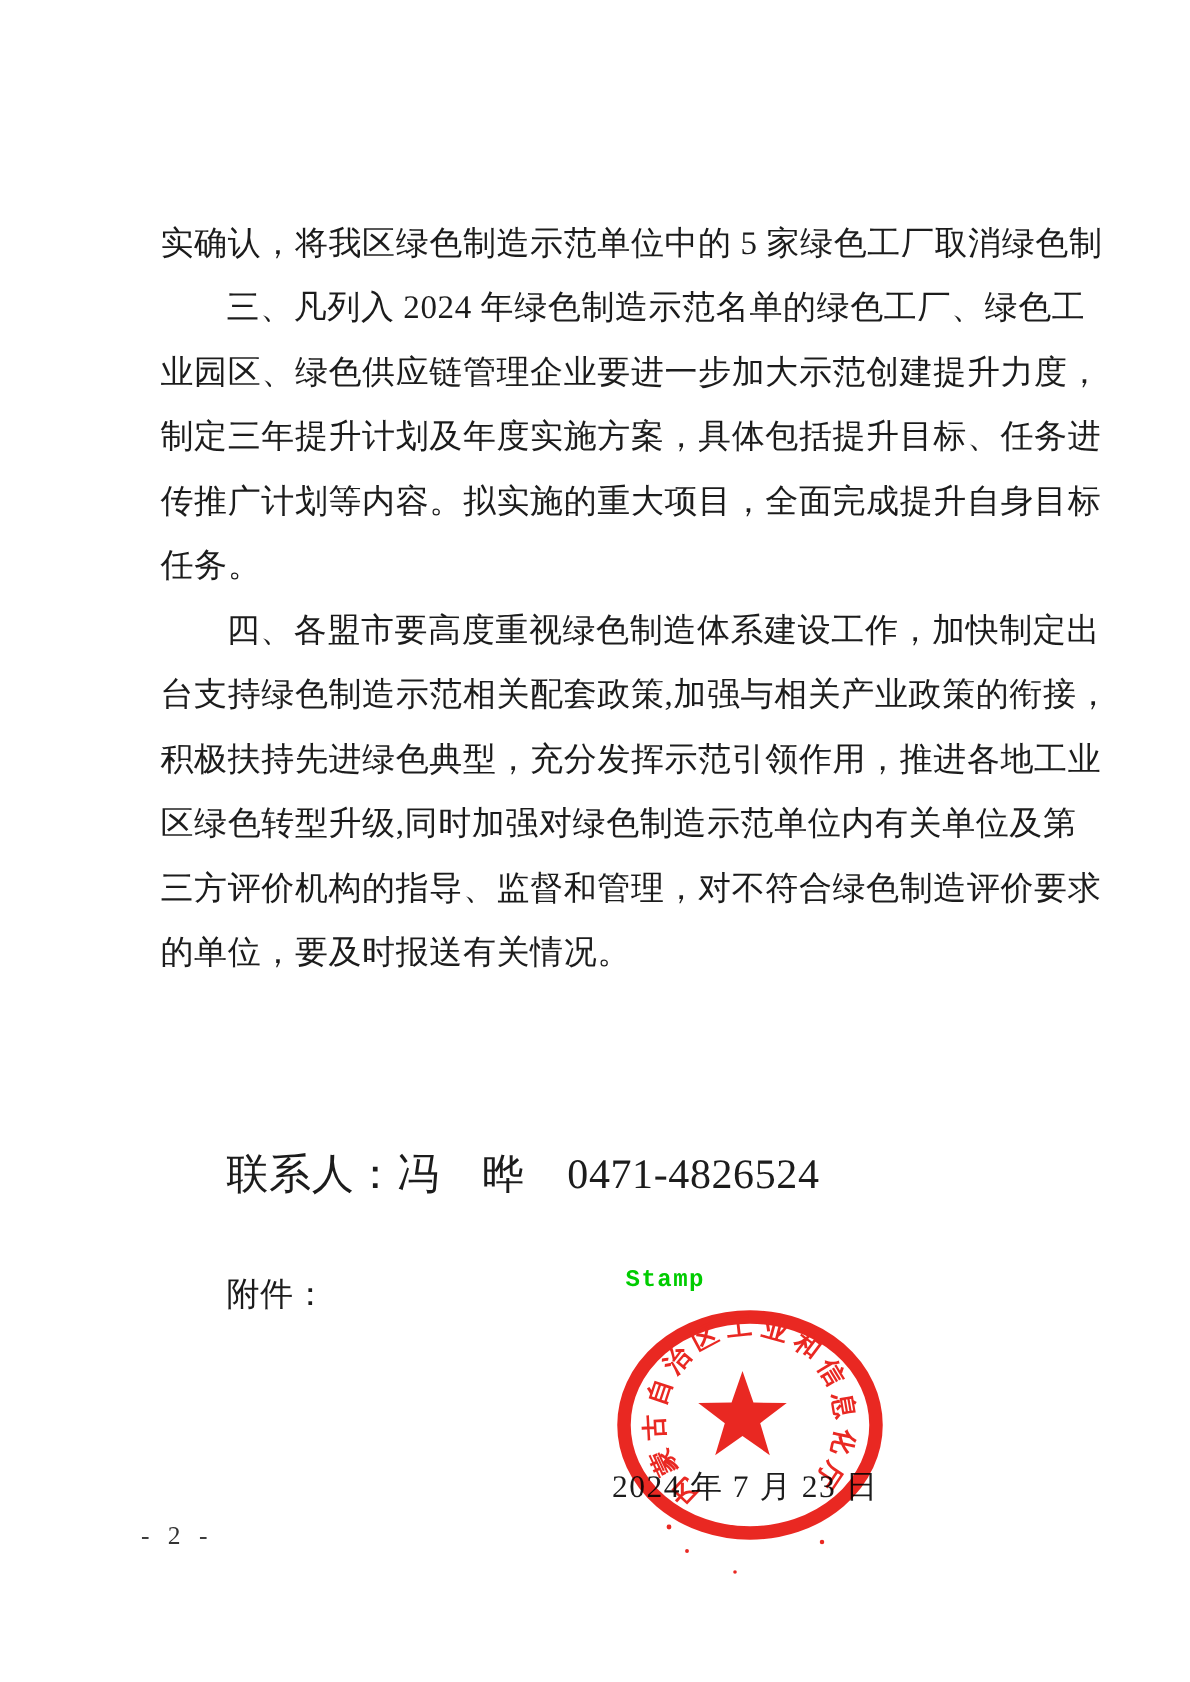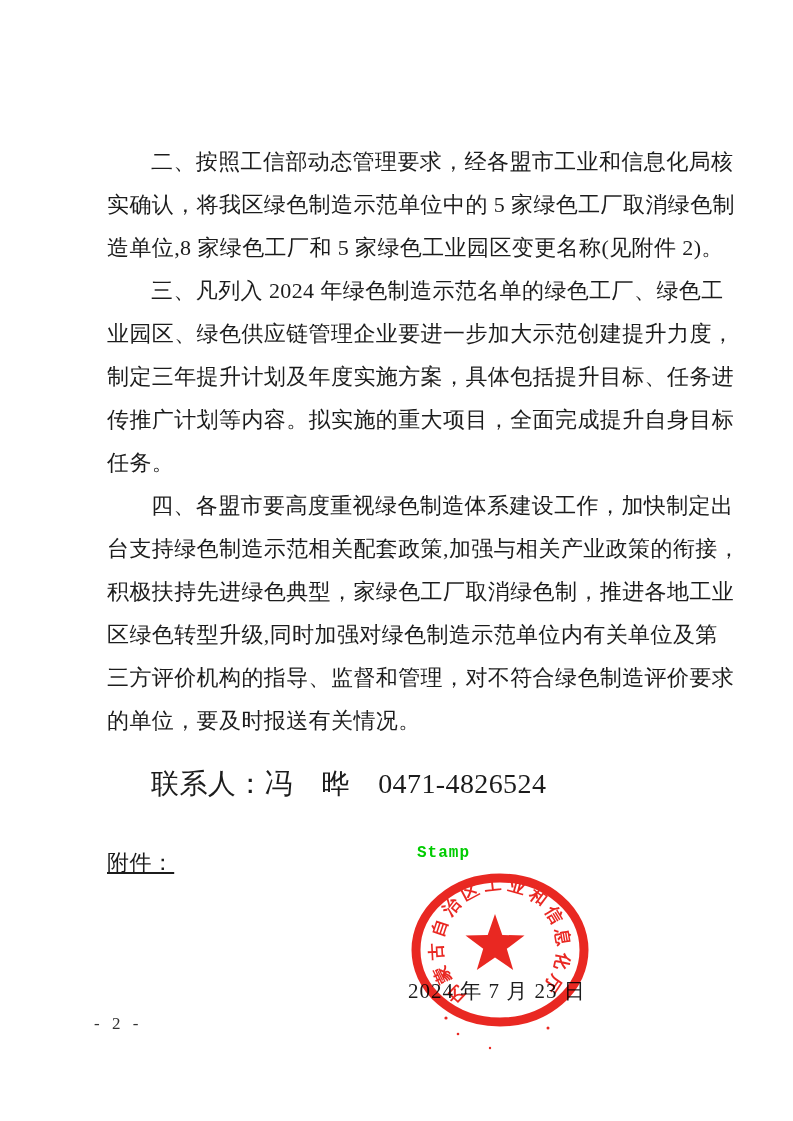--- a/index.html
+++ b/index.html
@@ -25,21 +25,21 @@
     height:43px; line-height:43px; font-size:28px;
     padding-left:44px; white-space:nowrap; letter-spacing:0.4px;
   }
   .attach {
     position:absolute; left:107px; top:841px; width:610px;
   }
   .attach-row {
     display:flex; height:43.5px; line-height:43.5px;
     font-size:22px; white-space:nowrap; letter-spacing:0.4px;
   }
-  .attach-row .lbl { width:66px; flex:none;text-decoration:underline; }
+  .attach-row .lbl { width:66px; margin-left:44px; flex:none; }
   .date-line {
     position:absolute; left:408px; top:970px;
     height:43px; line-height:43px; font-size:21px;
     letter-spacing:1px; white-space:nowrap; z-index:2;
   }
   .page-number {
     position:absolute; left:94px; top:1014px;
     font-size:17px; letter-spacing:4px; color:#333;
   }
   .stamp-wrap {
@@ -53,31 +53,29 @@
     font-family:Liberation Mono, monospace;
     z-index:4; letter-spacing:1px;
   }
 </style>
 </head>
 <body>
 
 <div class="page">
 
   <div id="body-lines">
-      <div class="tline indent">二、按照工信部动态管理要求，经各盟市工业和信息化局核</div>
       <div class="tline">实确认，将我区绿色制造示范单位中的 5 家绿色工厂取消绿色制</div>
-      <div class="tline">造单位,8 家绿色工厂和 5 家绿色工业园区变更名称(见附件 2)。</div>
       <div class="tline indent">三、凡列入 2024 年绿色制造示范名单的绿色工厂、绿色工</div>
       <div class="tline">业园区、绿色供应链管理企业要进一步加大示范创建提升力度，</div>
       <div class="tline">制定三年提升计划及年度实施方案，具体包括提升目标、任务进</div>
       <div class="tline">传推广计划等内容。拟实施的重大项目，全面完成提升自身目标</div>
       <div class="tline">任务。</div>
       <div class="tline indent">四、各盟市要高度重视绿色制造体系建设工作，加快制定出</div>
       <div class="tline">台支持绿色制造示范相关配套政策,加强与相关产业政策的衔接，</div>
-      <div class="tline">积极扶持先进绿色典型，家绿色工厂取消绿色制，推进各地工业</div>
+      <div class="tline">积极扶持先进绿色典型，充分发挥示范引领作用，推进各地工业</div>
       <div class="tline">区绿色转型升级,同时加强对绿色制造示范单位内有关单位及第</div>
       <div class="tline">三方评价机构的指导、监督和管理，对不符合绿色制造评价要求</div>
       <div class="tline">的单位，要及时报送有关情况。</div>
     </div>
 
   <div class="contact-line">联系人：冯　晔　0471-4826524</div>
 
   <div class="attach" id="attach-block">
       <div class="attach-row">
         <span class="lbl">附件：</span>

